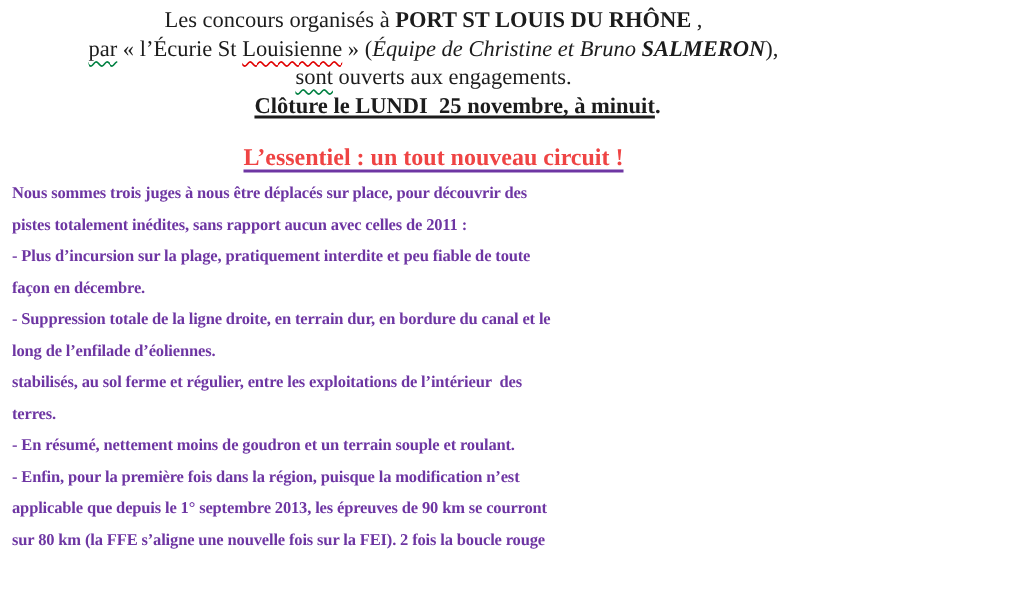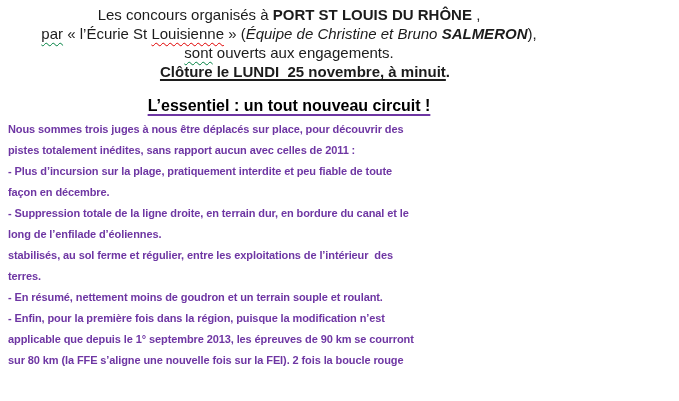--- a/index.html
+++ b/index.html
@@ -6,21 +6,21 @@
     margin: 0;
     padding: 0;
     background: #ffffff;
   }
   .page {
     position: relative;
     width: 578px;
     height: 401px;
     background: #ffffff;
     overflow: hidden;
-    font-family: Liberation Sans, sans-serif;
+    font-family: Liberation Serif, serif;
     color: #1c1c1c;
   }
   .center-block {
     padding-top: 5px;
     text-align: center;
   }
   .line {
     font-size: 15px;
     line-height: 19px;
     white-space: pre;
@@ -62,21 +62,21 @@
     vertical-align: -2px;
   }
   .heading {
     margin-top: 15px;
     text-align: center;
     font-size: 16px;
     line-height: 20px;
     font-weight: bold;
   }
   .heading .u-purple {
-    color: #000000;
+    color: #ef4444;
     text-decoration-line: underline;
     text-decoration-style: solid;
     text-decoration-color: #6e36a3;
     text-decoration-thickness: 2px;
     text-underline-offset: 3px;
     text-decoration-skip-ink: none;
   }
   .body-block {
     margin-top: 3px;
     padding-left: 8px;

